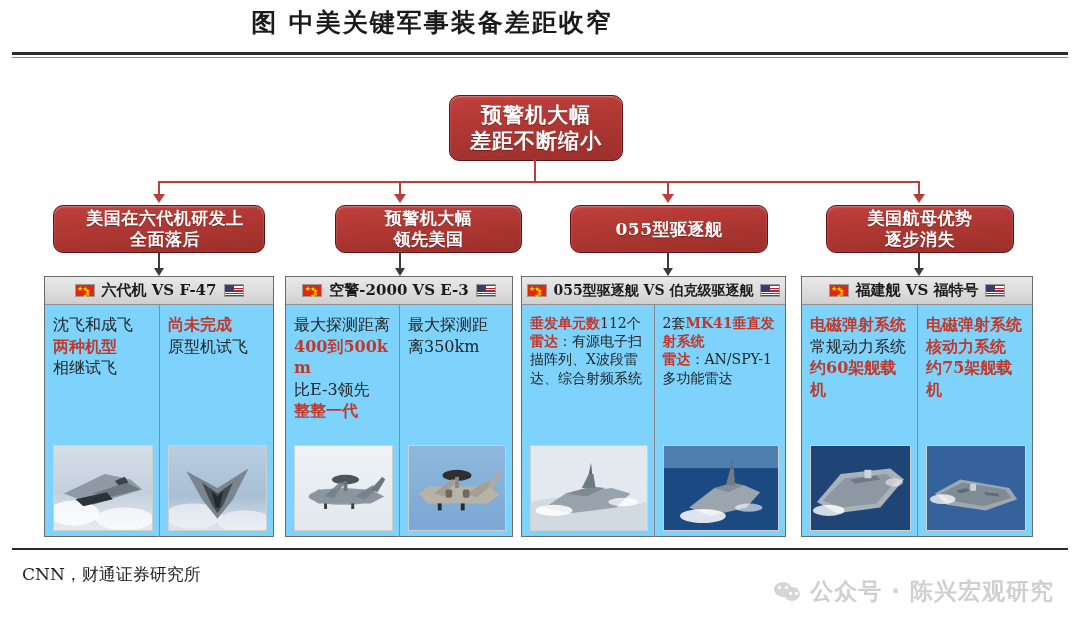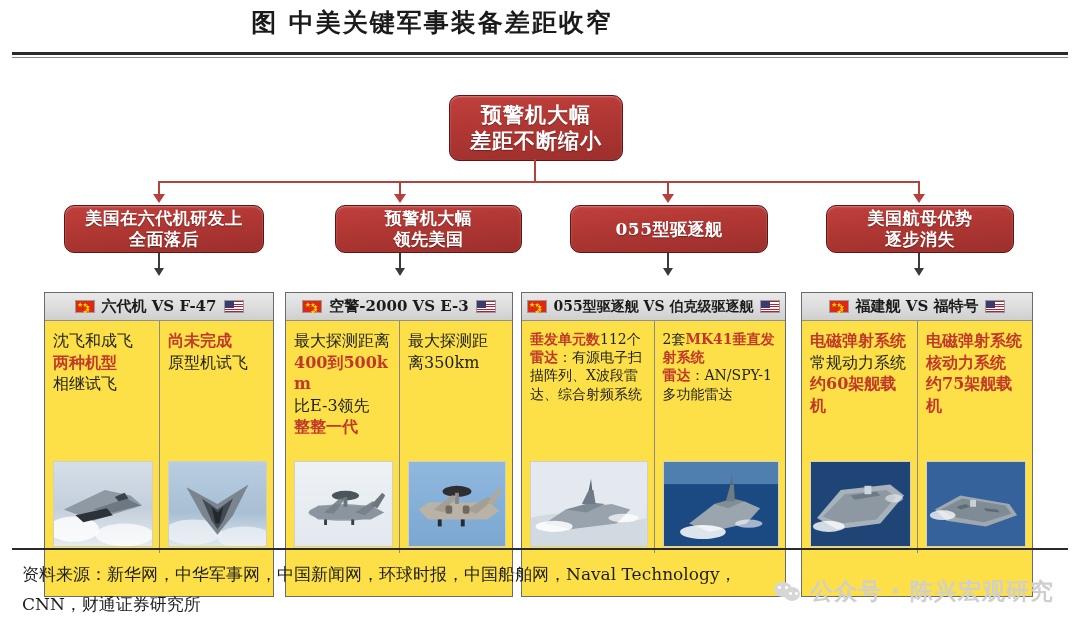--- a/index.html
+++ b/index.html
@@ -30,21 +30,21 @@
     text-align:center;
     font-family:"DejaVu Serif","Liberation Serif",serif;
     font-weight:700;
     box-shadow:inset 0 1px 2px rgba(255,255,255,.35);
     display:flex;flex-direction:column;align-items:center;justify-content:center;
     line-height:1.22;
     text-shadow:0 1px 1px rgba(0,0,0,.35);
   }
   #root-box{left:449px;top:95px;width:172px;height:64px;font-size:21px;letter-spacing:1px;}
   .lvl2{height:46px;font-size:17px;letter-spacing:.5px;}
-  #lvl2-0{left:64px;top:205px;width:198px;}
+  #lvl2-0{left:53px;top:205px;width:198px;padding-left:12px;}
   #lvl2-1{left:307px;top:205px;width:185px;margin-left:28px;}
   #lvl2-2{left:570px;top:205px;width:196px;}
   #lvl2-3{left:826px;top:205px;width:186px;}
 
   
   .ln{position:absolute;background:#b5403c;}
   .vline{width:2px;}
   .hline{height:2px;}
   .arrow-d{
     position:absolute;width:0;height:0;
@@ -53,22 +53,22 @@
   }
   .arrow-dark{
     position:absolute;width:0;height:0;
     border-left:5px solid transparent;border-right:5px solid transparent;
     border-top:8px solid #3a3a3a;
   }
   .vline-dark{position:absolute;width:2px;background:#3a3a3a;}
 
   
   .panel{
-    position:absolute;top:292px;height:305px;
-    border:1.5px solid #6b6b6b;background:#fde047;
+    position:absolute;top:276px;height:261px;
+    border:1.5px solid #6b6b6b;background:#7dd3fc;
     box-sizing:border-box;
   }
   #panel-0{left:44px;width:230px;}
   #panel-1{left:285px;width:228px;}
   #panel-2{left:521px;width:265px;}
   #panel-3{left:801px;width:232px;}
 
   .panel-head{
     height:28px;
     background:linear-gradient(180deg,#e9e9e9 0%,#dcdcdc 55%,#cfcfcf 100%);
@@ -410,21 +410,20 @@
             <path d="M58 33 L72 34 L74 36 L60 35 Z" fill="#5e6a74"></path>
             <ellipse cx="16" cy="38" rx="13" ry="3.5" fill="#ffffff" opacity=".75"></ellipse>
           </svg>
         </div>
       </div>
     </div>
   </div>
 
   <div class="rule-bot"></div>
   <div class="footer">
-    <div>资料来源：新华网，中华军事网，中国新闻网，环球时报，中国船舶网，Naval Technology，</div>
     <div>CNN，财通证券研究所</div>
   </div>
   <div class="watermark">
     <span class="wm-logo">
       <span class="b1"></span>
         <span class="b2"></span>
       <span class="d" style="left:4px;top:6px;"></span>
       <span class="d" style="left:11px;top:6px;"></span>
       <span class="d" style="left:15px;top:12px;"></span>
       <span class="d" style="left:21px;top:12px;"></span>

